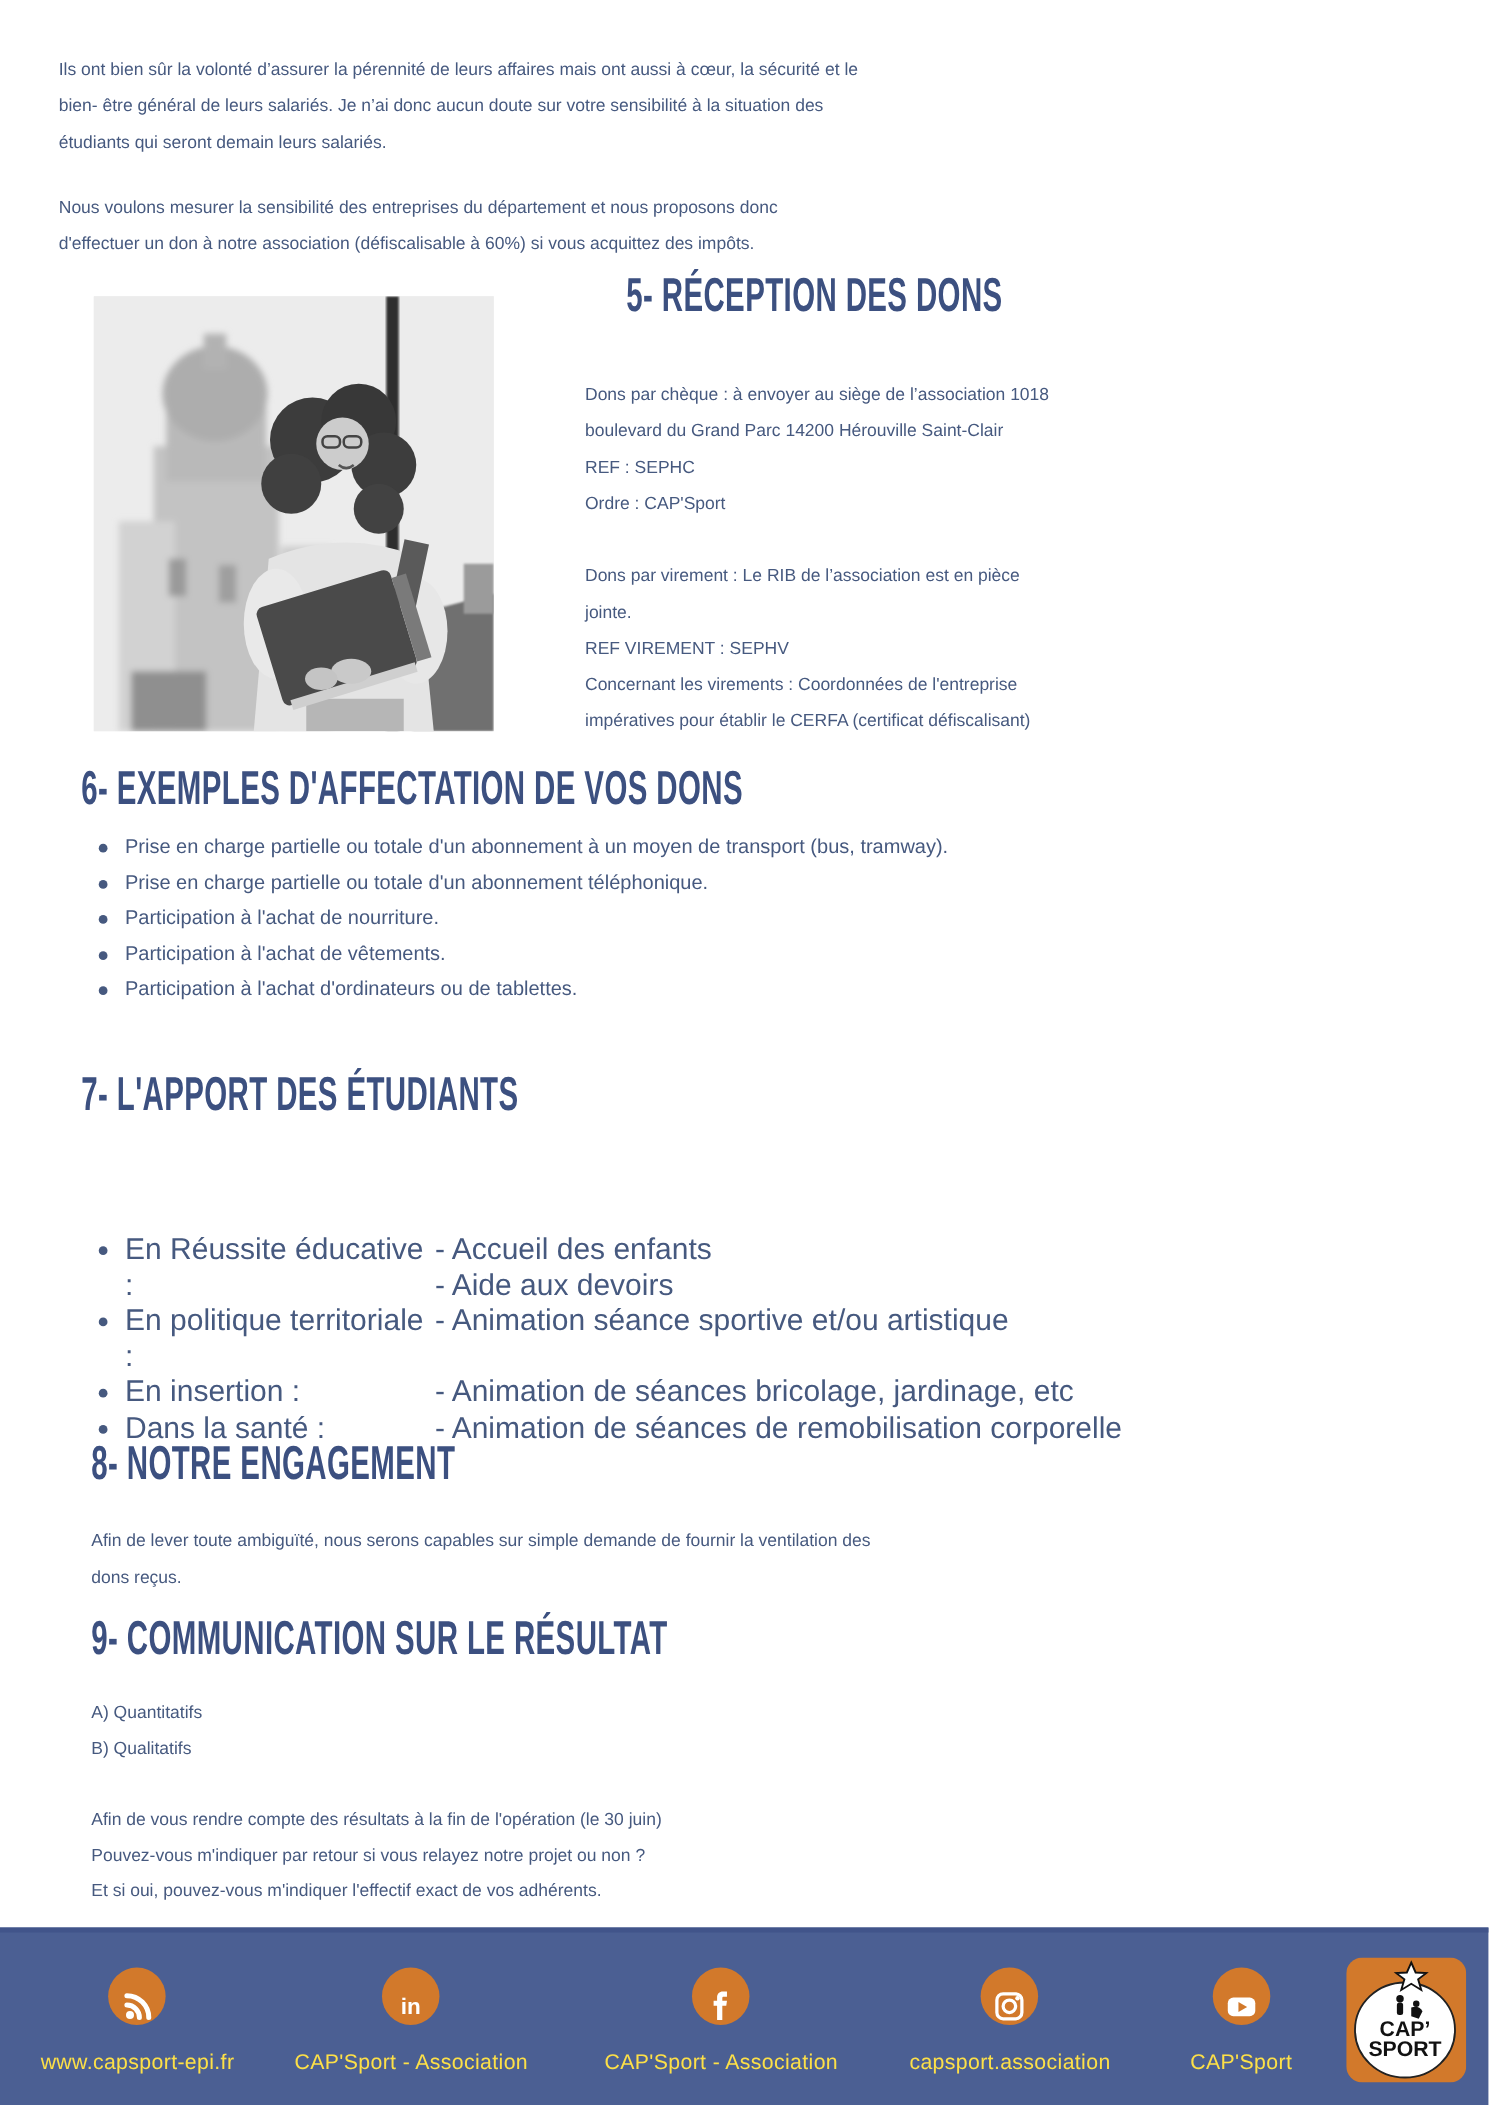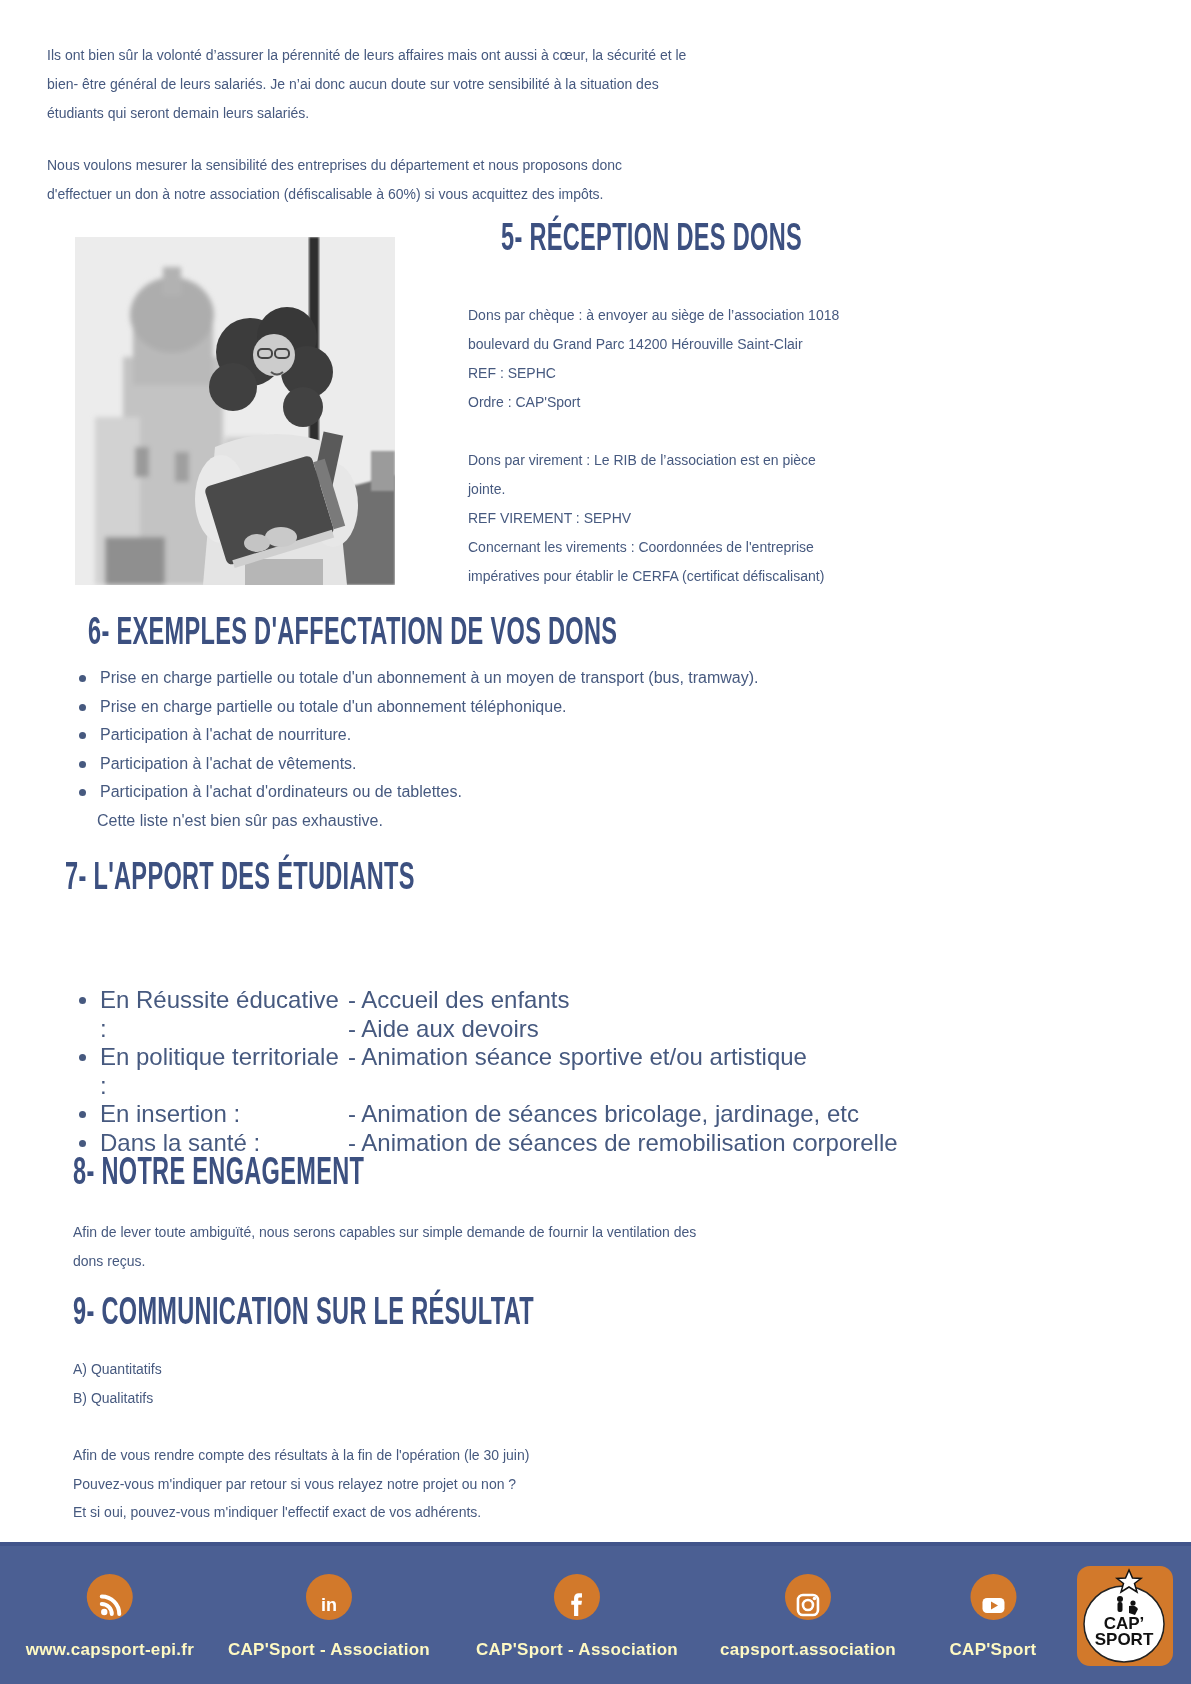--- a/index.html
+++ b/index.html
@@ -16,21 +16,21 @@
   .bnote{padding-left:30px;}
   .srow{display:flex;font-size:24px;line-height:28.5px;}
   .slabel{width:248px;flex:none;}
   .sdetail{white-space:pre-line;}
   .photo-frame{left:75px;top:237px;width:320px;height:348px;background:#ececec;}
   .footer{position:absolute;left:0;top:1542px;width:1191px;height:142px;background:#4b5f93;
           border-top:4px solid #41548a;box-sizing:border-box;}
   .fitem{position:absolute;top:28px;transform:translateX(-50%);text-align:center;}
   .icon-circle{width:46px;height:46px;border-radius:50%;background:#d2792b;margin:0 auto 20px auto;
                display:flex;align-items:flex-end;justify-content:center;}
-  .flabel{color:#fef9c3;font-size:17px;font-weight:bold;white-space:nowrap;letter-spacing:0.3px;}
+  .flabel{color:#fde047;font-size:17px;font-weight:normal;white-space:nowrap;letter-spacing:0.3px;}
   .logo-box{position:absolute;left:1077px;top:20px;width:96px;height:100px;}
 </style>
 </head>
 <body>
 
 <div class="page">
 
   <div class="abs body-text" style="left:47px;top:41px;width:1060px;">Ils ont bien sûr la volonté d’assurer la pérennité de leurs affaires mais ont aussi à cœur, la sécurité et le
 bien- être général de leurs salariés. Je n’ai donc aucun doute sur votre sensibilité à la situation des
 étudiants qui seront demain leurs salariés.</div>
@@ -101,31 +101,30 @@
 boulevard du Grand Parc 14200 Hérouville Saint-Clair
 REF : SEPHC
 Ordre : CAP'Sport
 
 Dons par virement : Le RIB de l’association est en pièce
 jointe.
 REF VIREMENT : SEPHV
 Concernant les virements : Coordonnées de l'entreprise
 impératives pour établir le CERFA (certificat défiscalisant)</div>
 
-  <div class="abs heading" style="left:65px;top:611px;margin-left:23px;">
+  <div class="abs heading" style="left:65px;top:611px;">
     <span class="cond">6- EXEMPLES D'AFFECTATION DE VOS DONS</span>
   </div>
 
   <div class="abs blist" style="left:67px;top:664px;width:1060px;">
     <div class="bitem">Prise en charge partielle ou totale d'un abonnement à un moyen de transport (bus, tramway).</div>
     <div class="bitem">Prise en charge partielle ou totale d'un abonnement téléphonique.</div>
     <div class="bitem">Participation à l'achat de nourriture.</div>
     <div class="bitem">Participation à l'achat de vêtements.</div>
     <div class="bitem">Participation à l'achat d'ordinateurs ou de tablettes.</div>
-    <div class="bnote">Cette liste n'est bien sûr pas exhaustive.</div>
   </div>
 
   <div class="abs heading" style="left:65px;top:856px;">
     <span class="cond">7- L'APPORT DES ÉTUDIANTS</span>
   </div>
 
 
   <div class="abs" style="left:67px;top:986px;width:1080px;">
     <div class="srow bitem">
       <div class="slabel">En Réussite éducative :</div>

